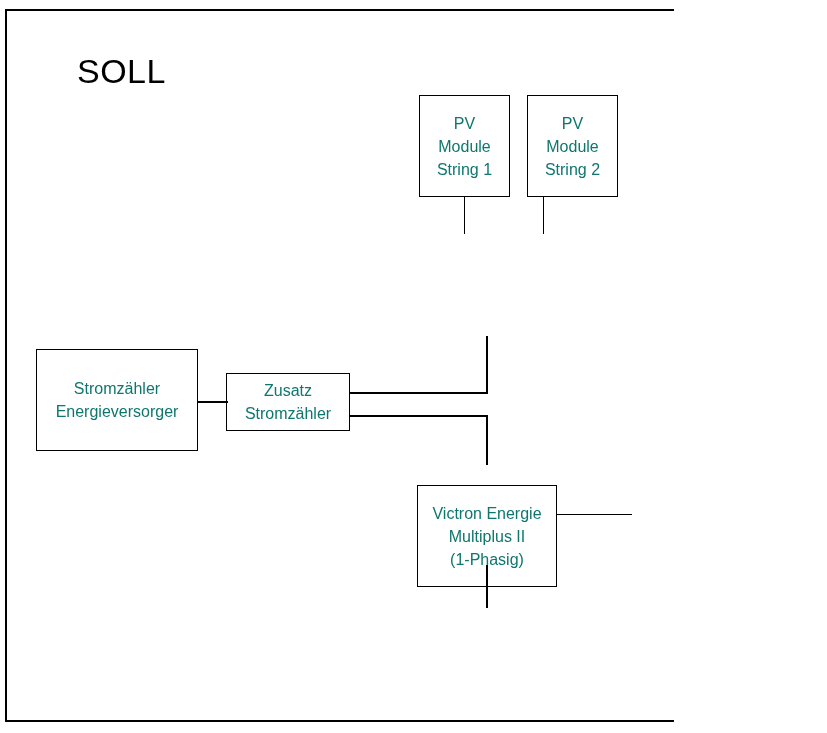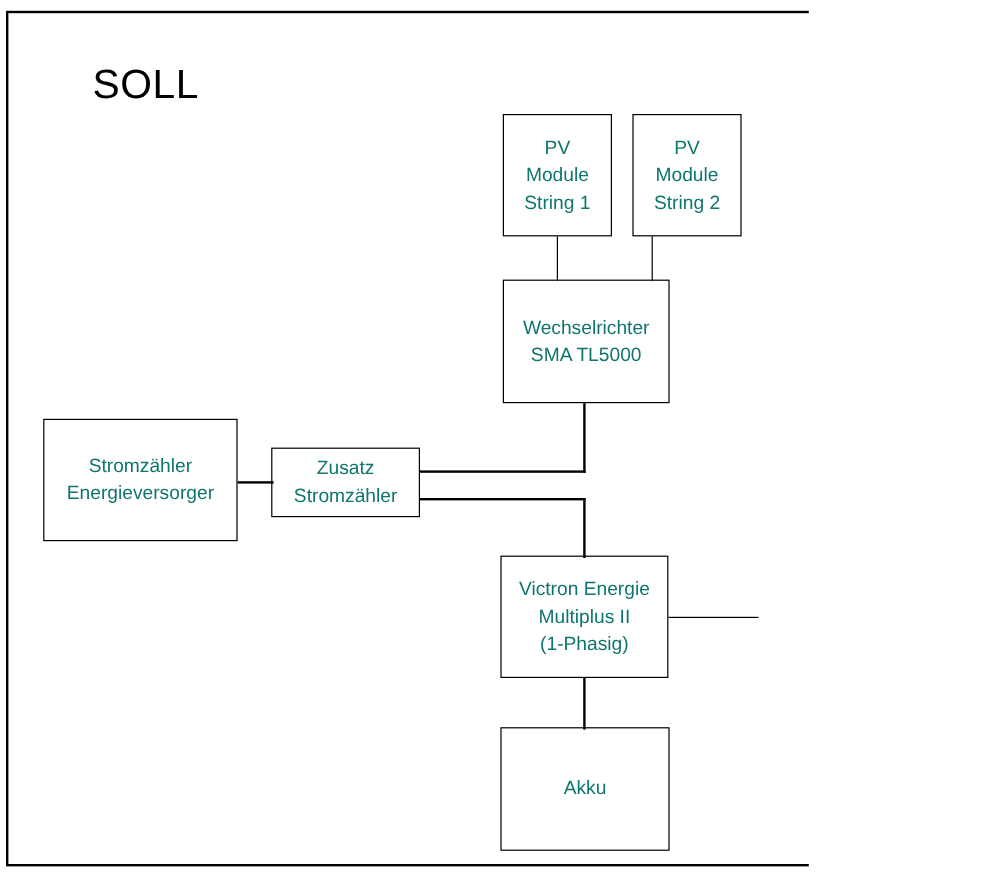--- a/index.html
+++ b/index.html
@@ -57,21 +57,21 @@
   }
   .connector.h { height: 1.5px; }
   .connector.v { width: 1.5px; }
 
   
   #node-pv1  { left: 419px; top: 95px;  width: 91px;  height: 102px; }
   #node-pv2  { left: 527px; top: 95px;  width: 91px;  height: 102px; }
   #node-wr   { left: 419px; top: 233px; width: 139px; height: 103px; }
   #node-sz   { left: 36px;  top: 349px; width: 162px; height: 102px; }
   #node-zsz  { left: 226px; top: 373px; width: 124px; height: 58px;  }
-  #node-vic  { left: 417px; top: 463px; width: 140px; height: 102px; }
+  #node-vic  { left: 417px; top: 485px; width: 140px; height: 102px; }
   #node-haus { left: 631px; top: 463px; width: 140px; height: 103px; }
   #node-akku { left: 417px; top: 606px; width: 141px; height: 103px; }
 
   
   #c-pv1-wr   { left: 463.5px; top: 197px;   height: 36.5px; }
   #c-pv2-wr   { left: 542.5px; top: 197px;   height: 36.5px; }
   #c-wr-down  { left: 486px;   top: 335.5px; height: 58px;   }
   #c-zsz-wr   { left: 350px;   top: 392px;   width: 137.5px; }
   #c-sz-zsz   { left: 198px;   top: 401px;   width: 29.5px;  }
   #c-zsz-vic  { left: 350px;   top: 415px;   width: 137.5px; }
@@ -93,45 +93,38 @@
 Module
 String 1</span>
   </div>
 
   <div class="node" id="node-pv2">
     <span class="node-label">PV
 Module
 String 2</span>
   </div>
 
-  <div class="node" id="node-wr">
-    <span class="node-label">Wechselrichter
-SMA TL5000</span>
-  </div>
 
   <div class="node" id="node-sz">
     <span class="node-label">Stromzähler
 Energieversorger</span>
   </div>
 
   <div class="node" id="node-zsz">
     <span class="node-label">Zusatz
 Stromzähler</span>
   </div>
 
   <div class="node" id="node-vic">
     <span class="node-label">Victron Energie
 Multiplus II
 (1-Phasig)</span>
   </div>
 
 
-  <div class="node" id="node-akku">
-    <span class="node-label">Akku</span>
-  </div>
 
   <div class="connector v" id="c-pv1-wr"></div>
   <div class="connector v" id="c-pv2-wr"></div>
   <div class="connector v" id="c-wr-down"></div>
   <div class="connector h" id="c-zsz-wr"></div>
   <div class="connector h" id="c-sz-zsz"></div>
   <div class="connector h" id="c-zsz-vic"></div>
   <div class="connector v" id="c-vic-up"></div>
   <div class="connector h" id="c-vic-haus"></div>
   <div class="connector v" id="c-vic-akku"></div>

